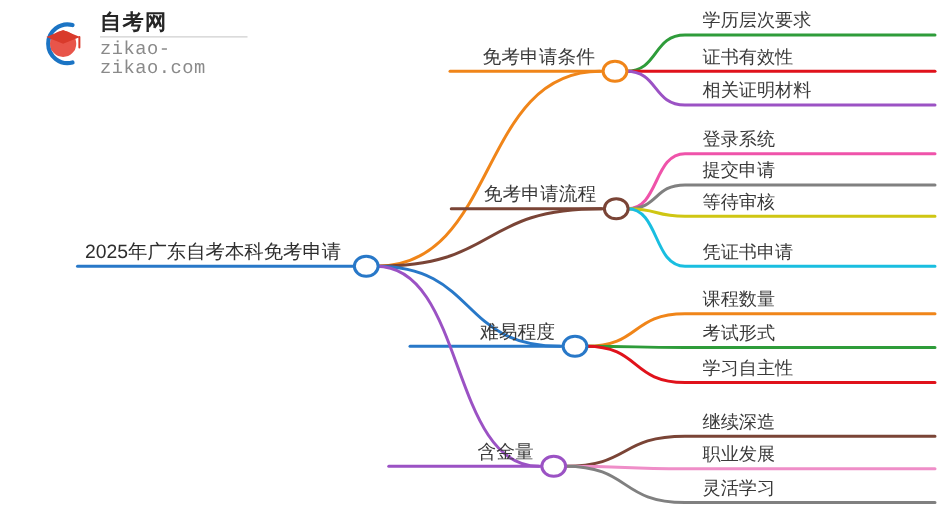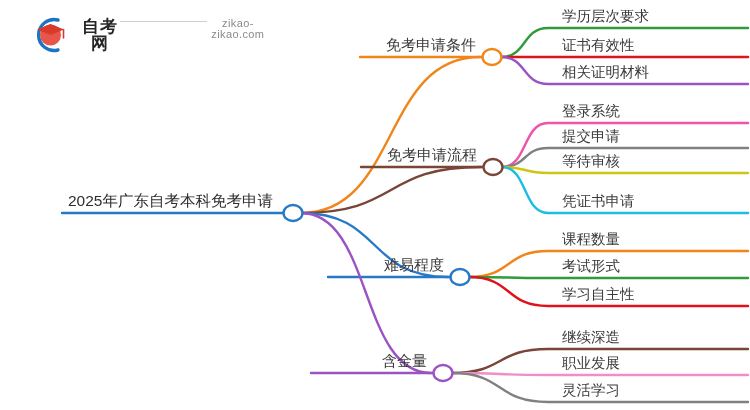--- a/index.html
+++ b/index.html
@@ -29,43 +29,42 @@
   }
   #logo-mark {
     width: 46px;
     height: 42px;
     position: relative;
     flex: 0 0 auto;
   }
   #logo-text {
     margin-left: 6px;
     display: flex;
-    flex-direction: row;
+    flex-direction: column;
     justify-content: center;
     line-height: 1;
-    text-align: center;
   }
   .logo-cn {
     font-size: 17px;
     font-weight: bold;
     color: #262626;
     letter-spacing: 1px;
     font-family: "Liberation Sans", "DejaVu Sans", sans-serif;
   }
   .logo-rule {
     width: 118px;
     height: 1px;
     background: #cfcfcf;
     margin: 3px 0 2px 0;
   }
   .logo-url {
-    font-size: 11px;
+    font-size: 15px;
     color: #8a8a8a;
     letter-spacing: 0.4px;
-    font-family: Liberation Sans, sans-serif;
+    font-family: Liberation Mono, monospace;
   }
   
   #map {
     position: absolute;
     left: 0;
     top: 0;
   }
   .node-label {
     font-family: "Liberation Sans", "DejaVu Sans", sans-serif;
     fill: #3a3a3a;

